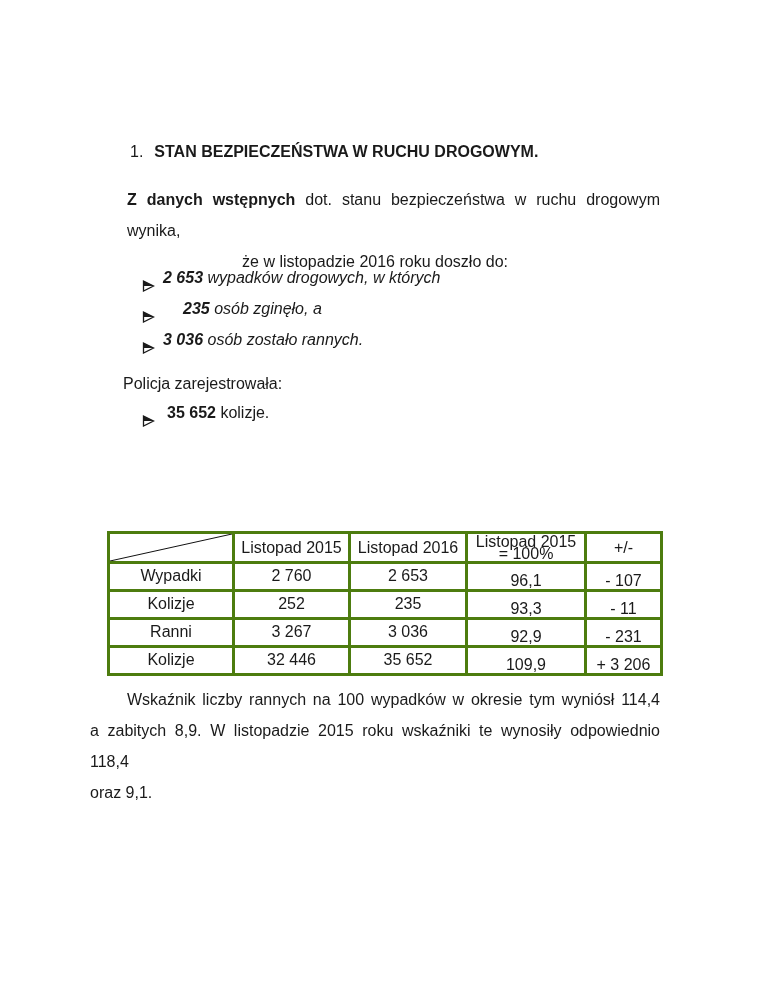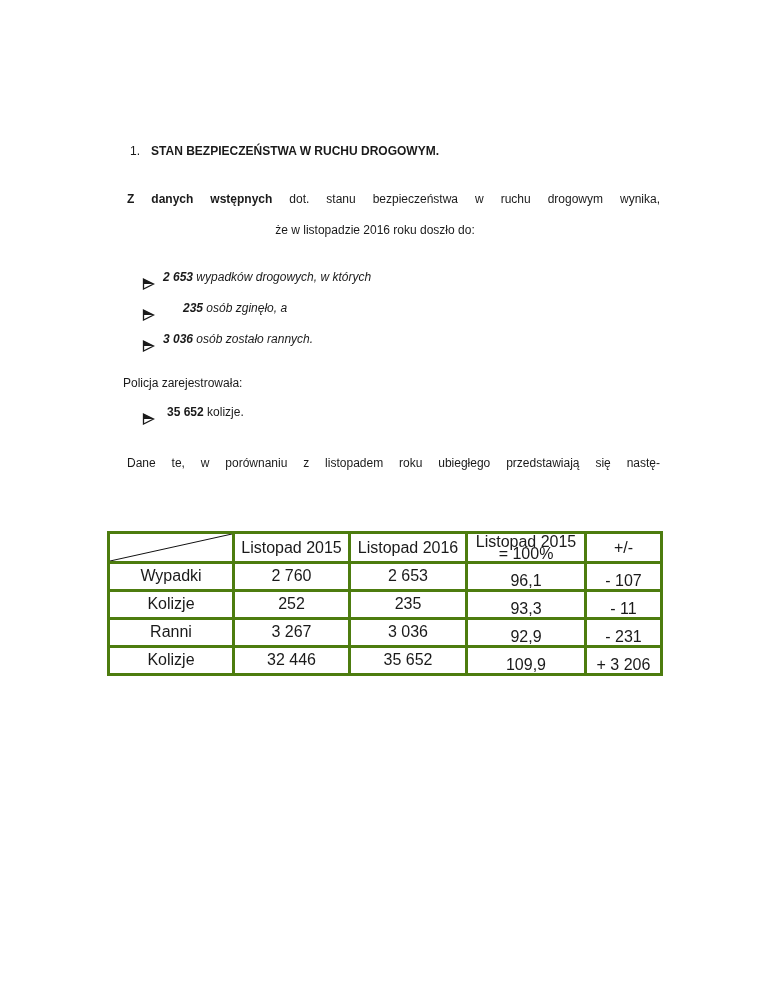--- a/index.html
+++ b/index.html
@@ -6,21 +6,21 @@
   .page {
     position: relative;
     width: 768px;
     height: 994px;
     background: #ffffff;
     font-family: "Liberation Sans", sans-serif;
     color: #1a1a1a;
     overflow: hidden;
   }
   .abs { position: absolute; left: 90px; width: 570px; }
-  .line { font-size: 12px; line-height: 31px; min-height: 31px; }
+  .line { font-size: 16px; line-height: 31px; min-height: 31px; }
   .jl { text-align: justify; text-align-last: justify; }
   .bold { font-weight: bold; }
   .indent { margin-left: 37px; }
 
   
   .heading { top: 136px; }
   .heading .h-num { margin-left: 40px; margin-right: 11px; font-weight: normal; }
 
   
   .li { position: relative; padding-left: 73px; }
@@ -94,21 +94,20 @@
   <div class="abs" style="top:397px;">
     <div class="line li indent1">
       <span class="marker"><svg class="bullet-svg" width="13" height="12" viewBox="0 0 13 12">
             <polygon points="1.5,1 11.5,6 1.5,11" fill="none" stroke="#1a1a1a" stroke-width="1.3"></polygon>
             <polygon points="1.5,1 11.5,6 1.5,6" fill="#1a1a1a"></polygon>
           </svg></span><span class="num bold">35 652</span><span> kolizje.</span>
     </div>
   </div>
 
   <div class="abs" style="top:448px;">
-    <div class="line jl indent">Dane te, w porównaniu z listopadem roku ubiegłego przedstawiają się nastę-</div>
   </div>
 
   <table class="cmp">
     <colgroup>
       <col style="width:125px">
         <col style="width:116px">
         <col style="width:117px">
         <col style="width:119px">
         <col style="width:76px">
     </colgroup>
@@ -151,14 +150,19 @@
     <tr class="data">
       <td>Kolizje</td>
       <td>32 446</td>
       <td>35 652</td>
       <td class="low">109,9</td>
       <td class="low">+ 3 206</td>
     </tr>
   </tbody>
     </table>
 
+  <div class="abs" style="top:684px;">
+    <div class="line jl indent">Wskaźnik liczby rannych na 100 wypadków w okresie tym wyniósł 114,4</div>
+    <div class="line jl">a zabitych 8,9. W listopadzie 2015 roku wskaźniki te wynosiły odpowiednio 118,4</div>
+    <div class="line">oraz 9,1.</div>
+  </div>
 
 </div>
 
 </body></html>

